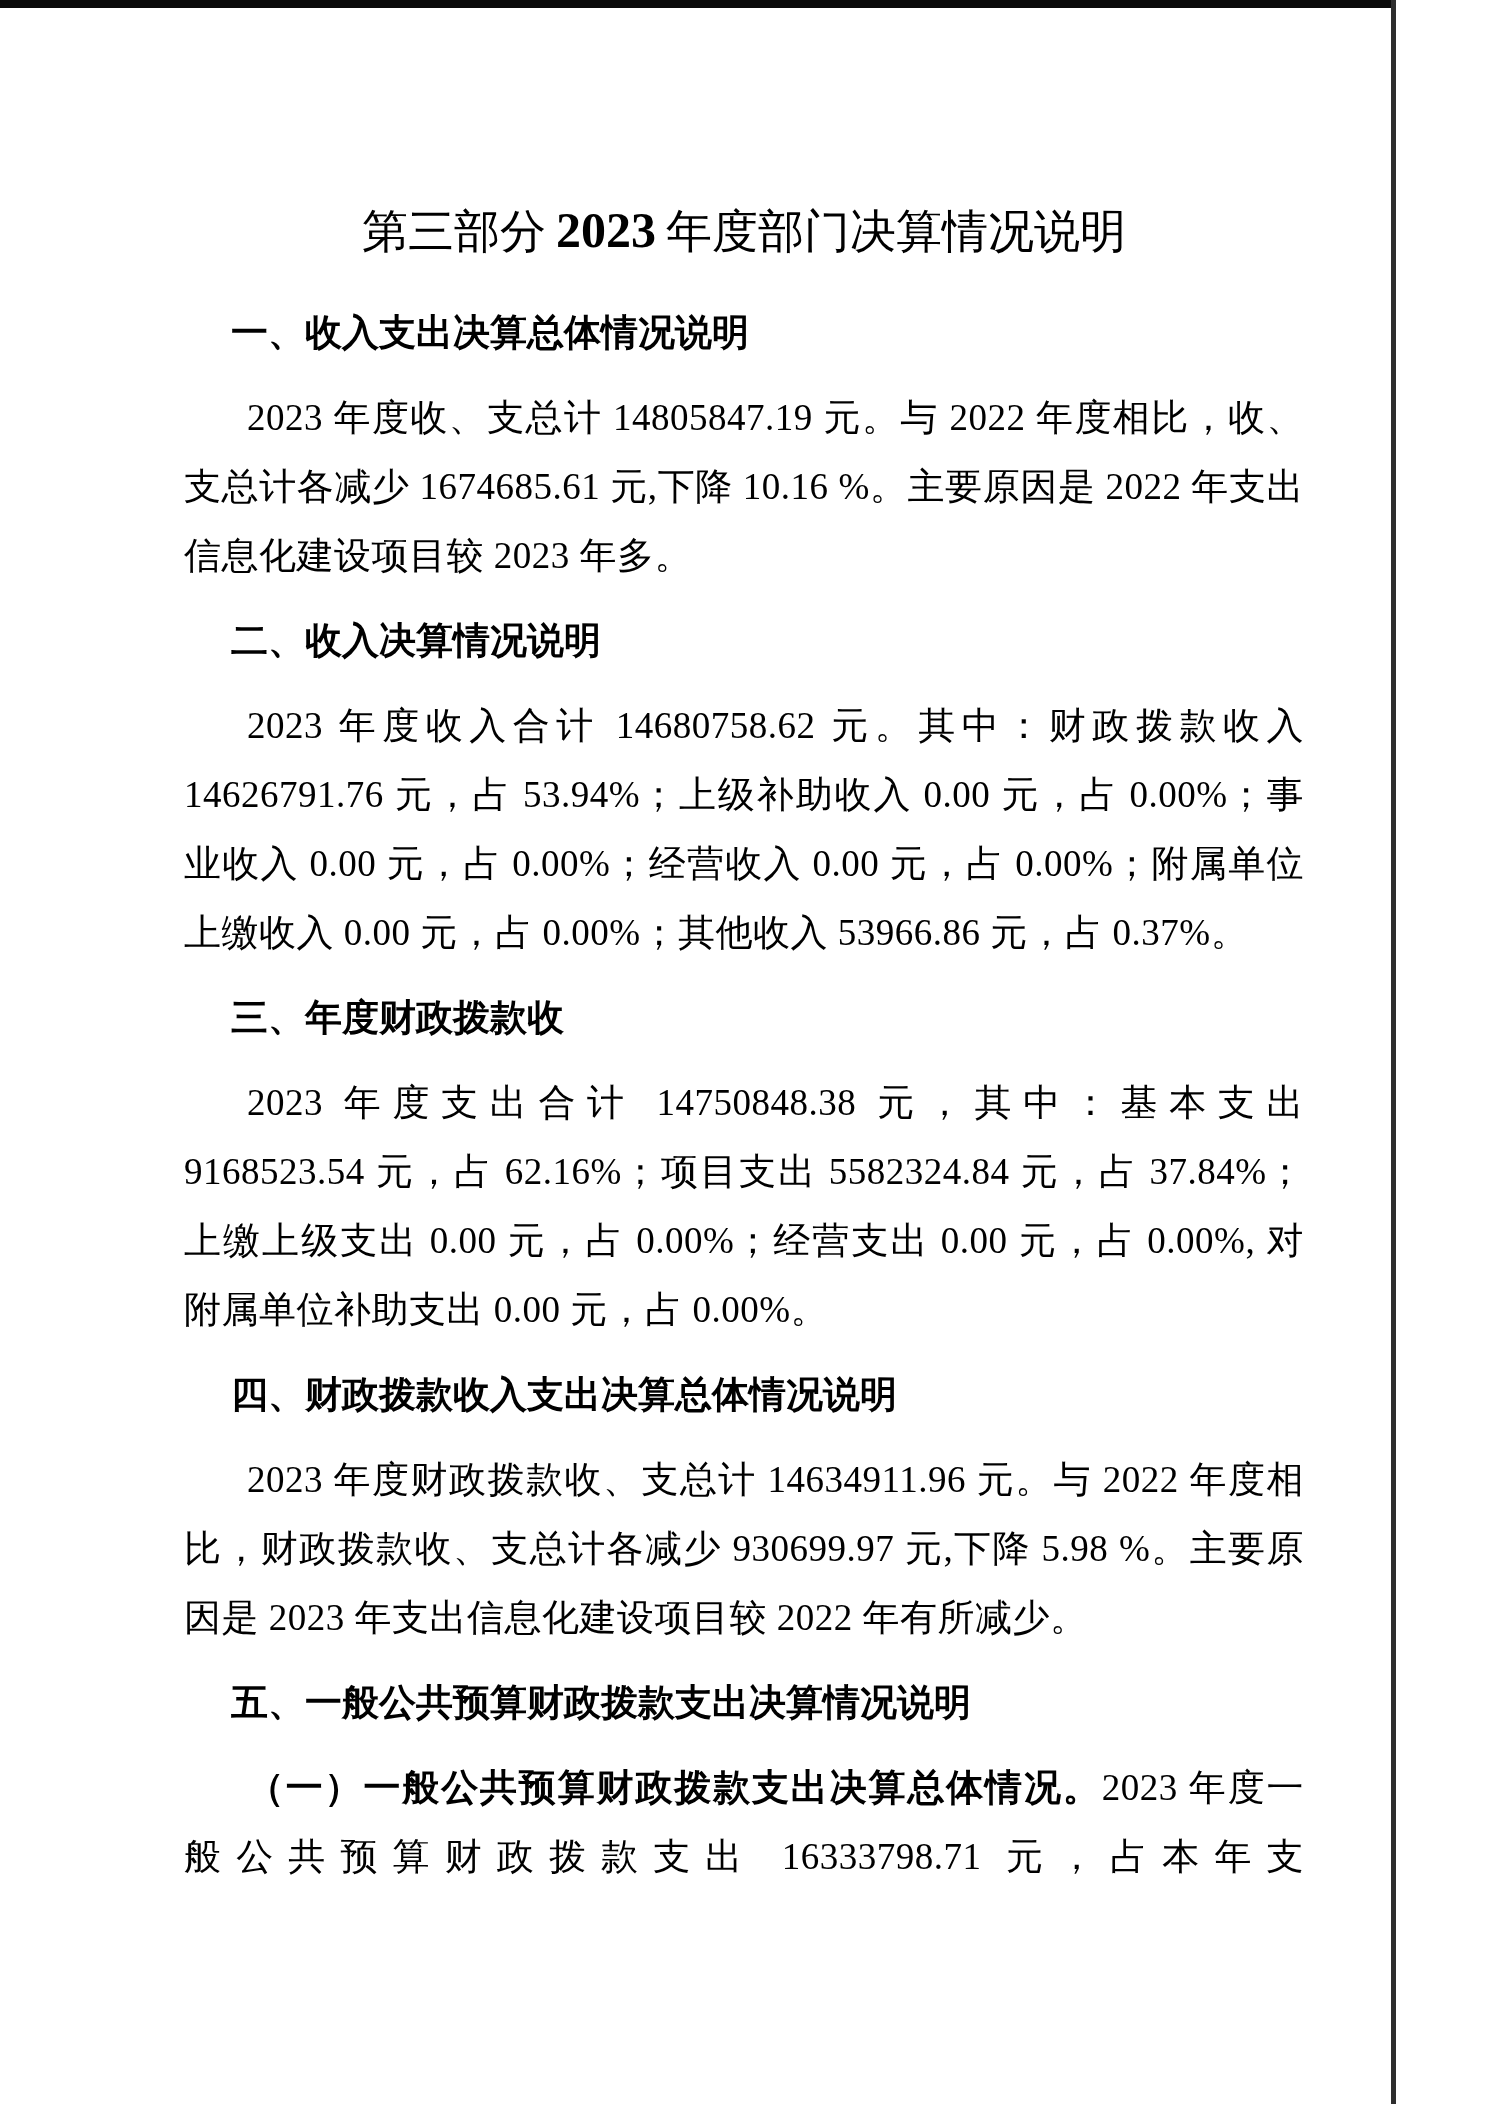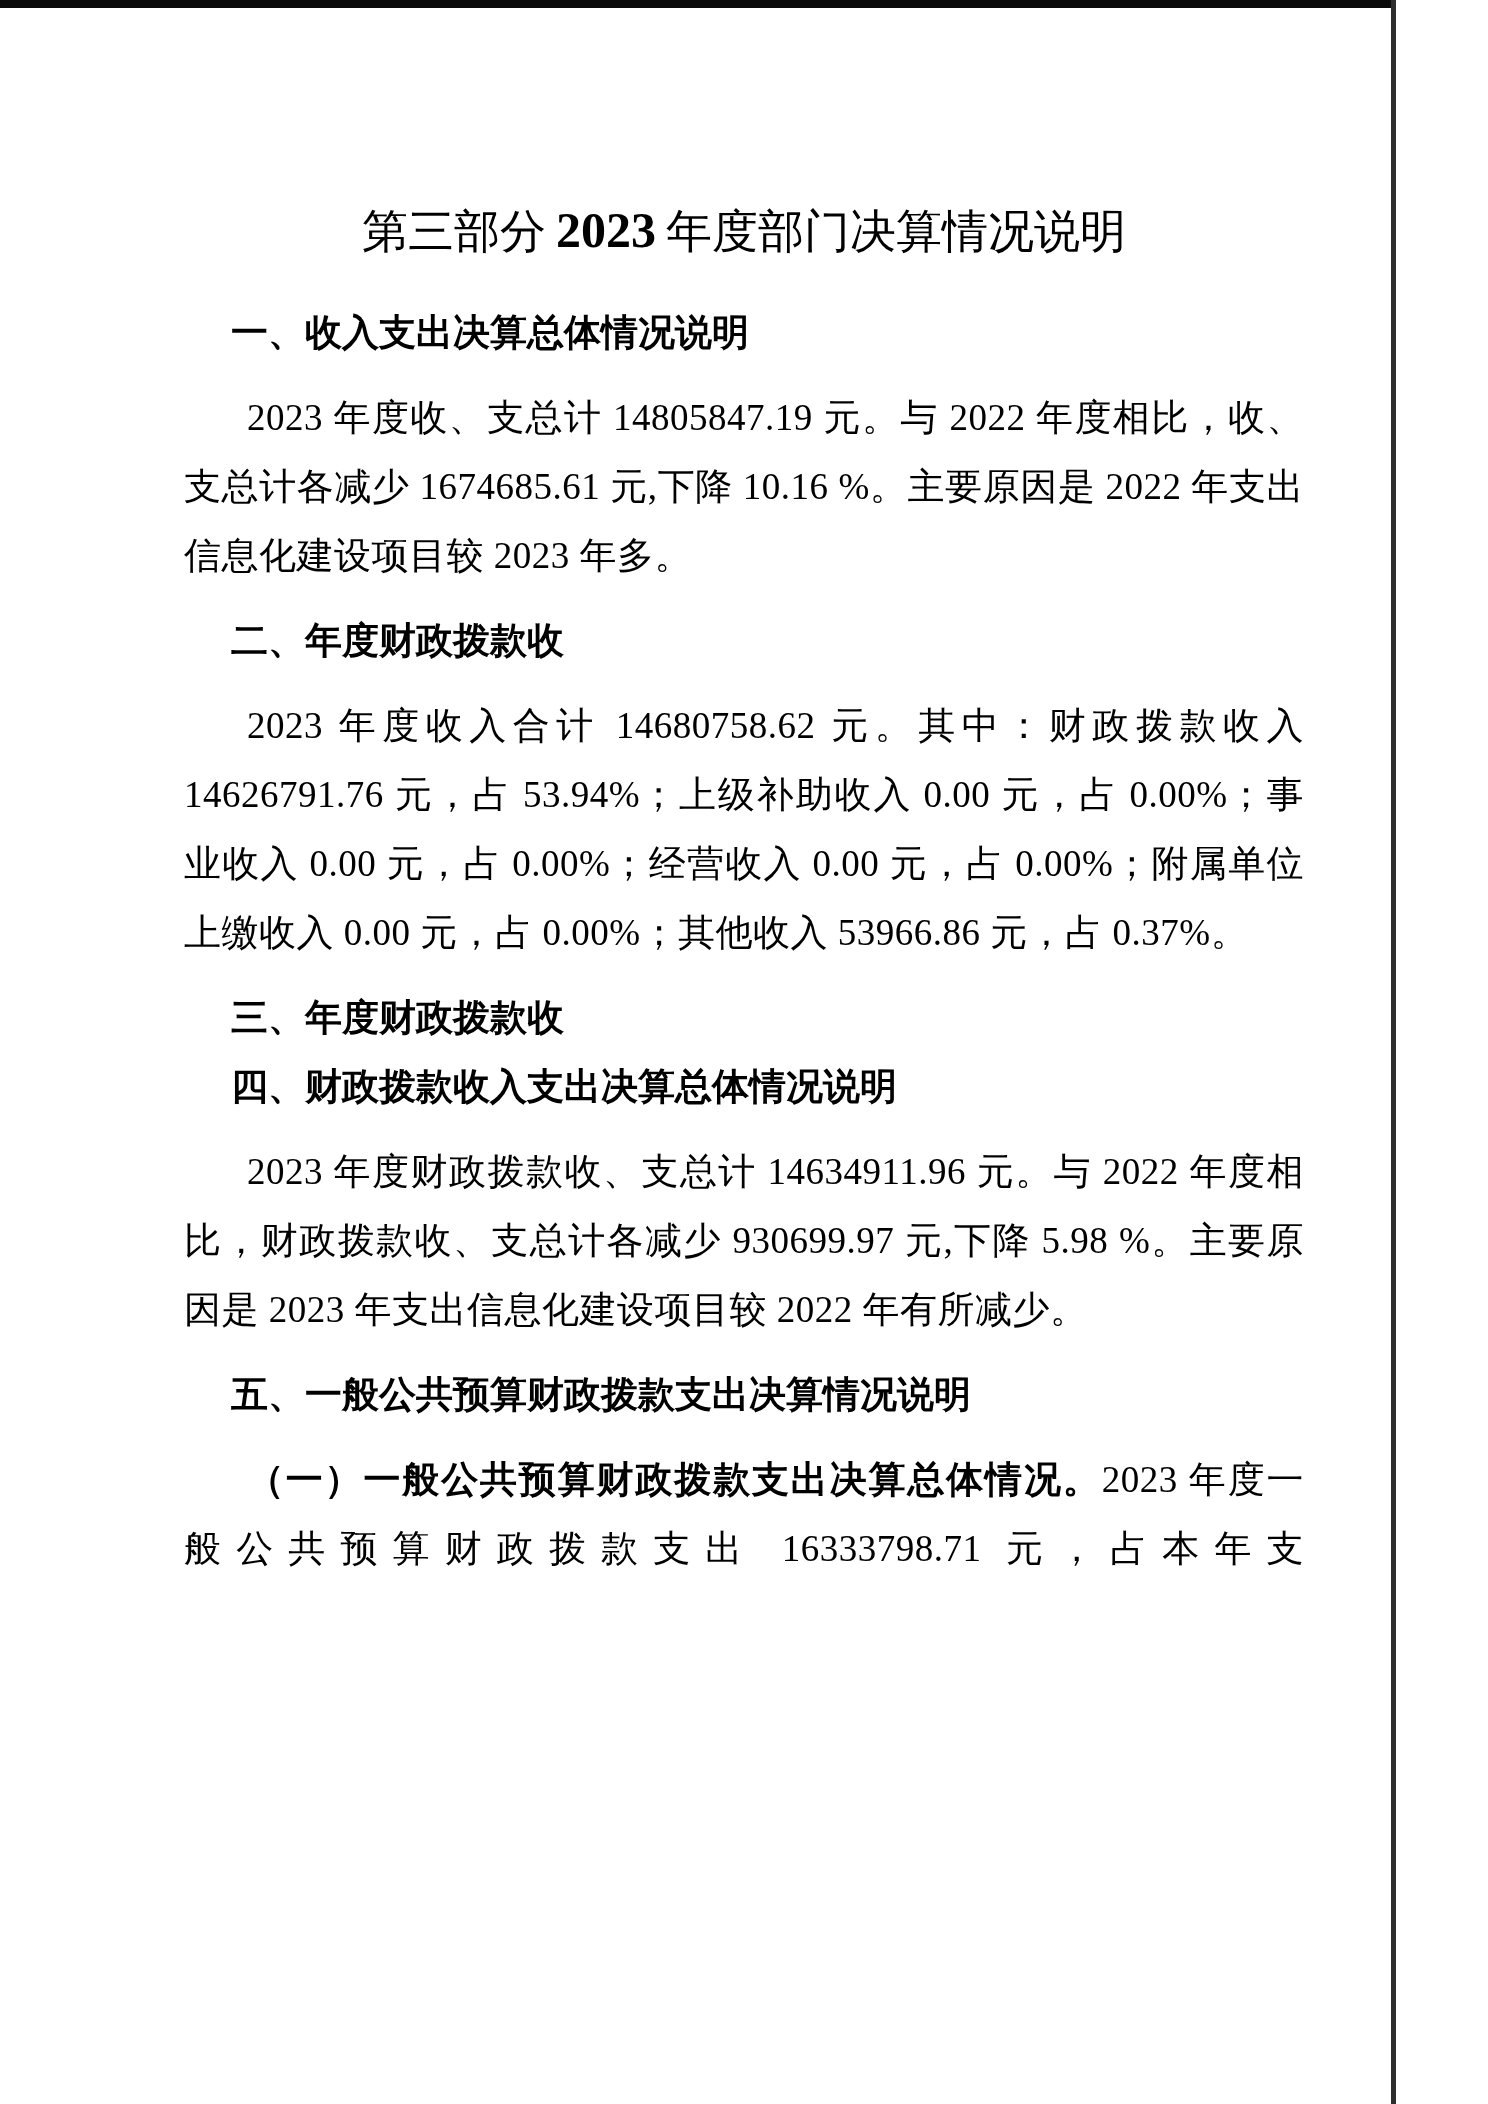--- a/index.html
+++ b/index.html
@@ -86,24 +86,25 @@
   <div class="scan-bar-top"></div>
   <div class="scan-line-right"></div>
 
   <div class="content">
 
     <h1 class="doc-title"><span>第三部分</span><span class="title-num">2023</span><span>年度部门决算情况说明</span></h1>
 
     <h2 class="sec-heading">一、收入支出决算总体情况说明</h2>
     <p class="body-para">2023 年度收、支总计 14805847.19 元。与 2022 年度相比，收、支总计各减少 1674685.61 元,下降 10.16 %。主要原因是 2022 年支出信息化建设项目较 2023 年多。</p>
 
-    <h2 class="sec-heading">二、年度财政拨款收</h2>
+    <h2 class="sec-heading">二、收入决算情况说明</h2>
     <p class="body-para">2023 年度收入合计 14680758.62 元。其中：财政拨款收入 14626791.76 元，占 53.94%；上级补助收入 0.00 元，占 0.00%；事业收入 0.00 元，占 0.00%；经营收入 0.00 元，占 0.00%；附属单位上缴收入 0.00 元，占 0.00%；其他收入 53966.86 元，占 0.37%。</p>
 
     <h2 class="sec-heading">三、年度财政拨款收</h2>
+    <p class="body-para">2023 年度支出合计 14750848.38 元，其中：基本支出 9168523.54 元，占 62.16%；项目支出 5582324.84 元，占 37.84%；上缴上级支出 0.00 元，占 0.00%；经营支出 0.00 元，占 0.00%, 对附属单位补助支出 0.00 元，占 0.00%。</p>
 
     <h2 class="sec-heading">四、财政拨款收入支出决算总体情况说明</h2>
     <p class="body-para">2023 年度财政拨款收、支总计 14634911.96 元。与 2022 年度相比，财政拨款收、支总计各减少 930699.97 元,下降 5.98 %。主要原因是 2023 年支出信息化建设项目较 2022 年有所减少。</p>
 
     <h2 class="sec-heading">五、一般公共预算财政拨款支出决算情况说明</h2>
     <p class="body-para cut-off"><span class="inline-subheading">（一）一般公共预算财政拨款支出决算总体情况。</span><span>2023 年度一般公共预算财政拨款支出 16333798.71 元，占本年支</span></p>
 
   </div>
 </div>
 

